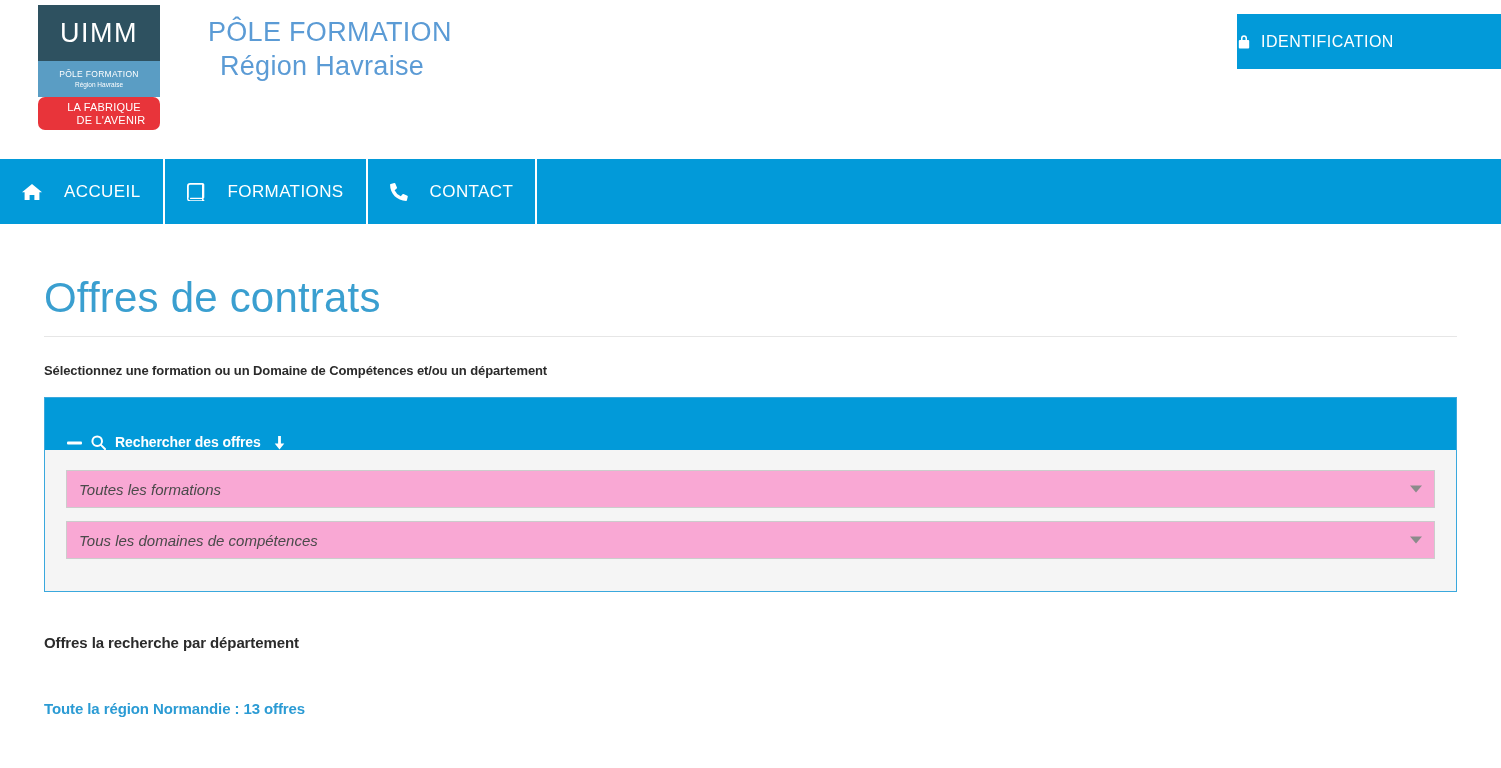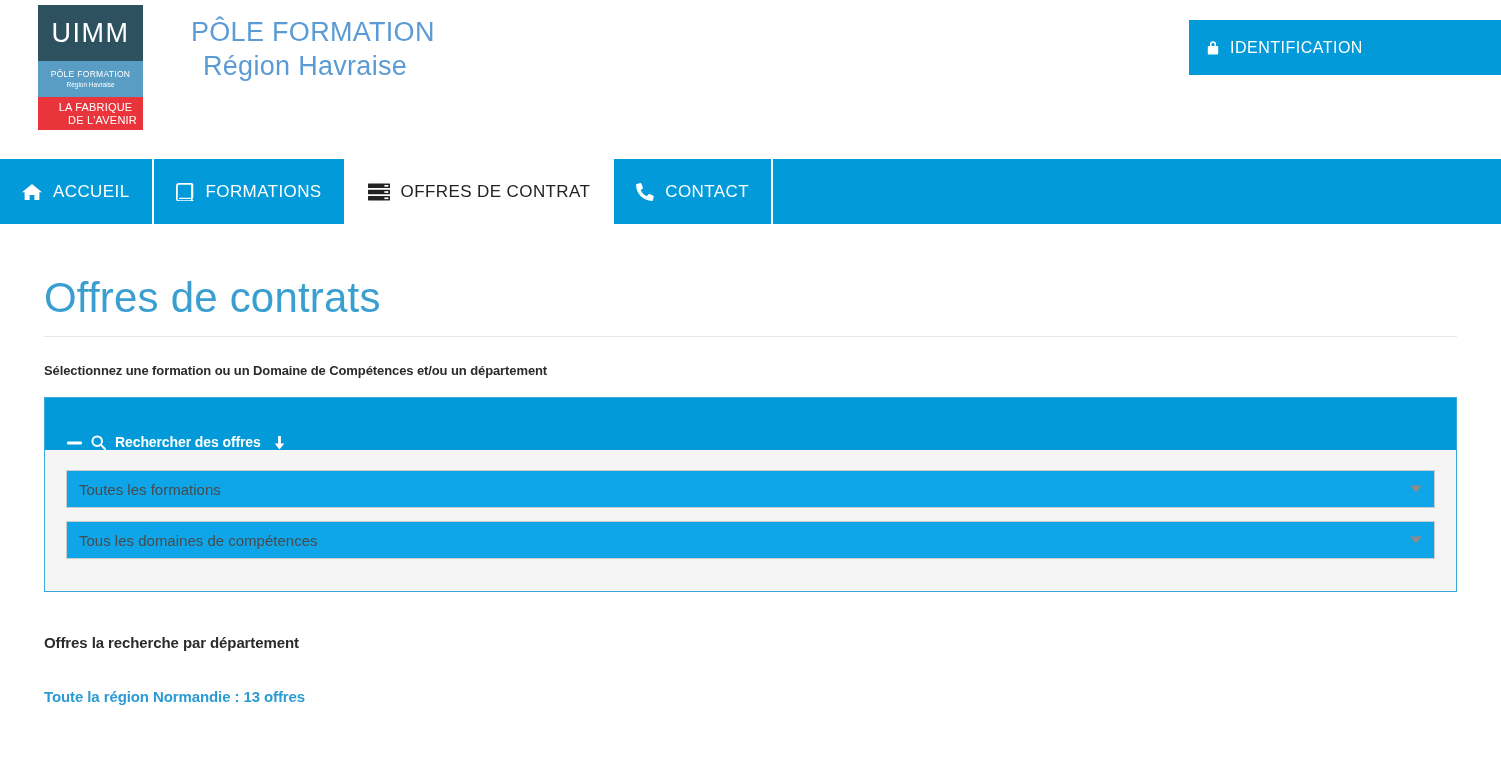--- a/index.html
+++ b/index.html
@@ -22,21 +22,21 @@
     padding-left: 38px;
   }
 
   .brand {
     display: flex;
     align-items: flex-start;
     padding-top: 5px;
   }
 
   .logo-block {
-    width: 105px;
+    width: 122px;
     height: 125px;
     display: flex;
     flex-direction: column;
     flex: 0 0 auto;
     overflow: hidden;
   }
   .logo-top {
     background: #2e5160;
     height: 56px;
     display: flex;
@@ -70,20 +70,21 @@
   }
   .logo-bot {
     background: #e8343a;
     flex: 1;
     display: flex;
     flex-direction: column;
     align-items: center;
     justify-content: center;
     color: #ffffff;
     padding-left: 10px;
+    border-radius: 7px;
   }
   .logo-bot .b1, .logo-bot .b2 {
     font-size: 11px;
     line-height: 13px;
     letter-spacing: 0.2px;
     width: 100%;
     text-align: center;
   }
   .logo-bot .b2 { padding-left: 14px; }
 
@@ -100,48 +101,47 @@
   }
   .brand-titles .t2 {
     font-size: 27px;
     font-weight: 400;
     letter-spacing: 0.3px;
     padding-left: 12px;
   }
 
   .identification-btn {
     position: absolute;
-    top: 20px;
+    top: 14px;
     right: 0;
-    width: 312px;
+    width: 264px;
     height: 55px;
     background: #029ad9;
     color: #ffffff;
     display: flex;
     align-items: center;
-    padding-left: 17px;
     font-size: 16px;
     letter-spacing: 0.5px;
     cursor: pointer;
     border: none;
   }
   .identification-btn .lock-ic { margin-right: 10px; display: flex; }
 
   
   .main-nav {
     height: 65px;
     background: #029ad9;
     display: flex;
     align-items: stretch;
     position: relative;
   }
   .nav-item {
     display: flex;
     align-items: center;
-    gap: 11px;
+    gap: 22px;
     padding: 0 22px;
     color: #ffffff;
     font-size: 17px;
     letter-spacing: 0.4px;
     cursor: pointer;
     border-right: 2px solid #ffffff;
     background: #029ad9;
     white-space: nowrap;
   }
   .nav-item.active {
@@ -207,28 +207,29 @@
 
   .panel-body {
     padding: 20px 21px 24px 21px;
   }
   .select-row { margin-bottom: 13px; }
   .select-row:last-child { margin-bottom: 8px; }
 
   .fake-select {
     position: relative;
     height: 38px;
-    background: #0ea5e9;
+    background: #f9a8d4;
     border: 1px solid #cccccc;
     display: flex;
     align-items: center;
     padding-left: 12px;
     font-size: 15px;
     color: #4a4a4a;
     cursor: pointer;
+    font-style: italic;
   }
   .fake-select .caret {
     position: absolute;
     right: 12px;
     top: 50%;
     transform: translateY(-50%);
     width: 0; height: 0;
     border-left: 6px solid transparent;
     border-right: 6px solid transparent;
     border-top: 7px solid #8b8b8b;
@@ -238,21 +239,21 @@
     font-size: 15px;
     font-weight: 700;
     color: #2b2b2b;
     margin-bottom: 37px;
     letter-spacing: -0.1px;
   }
 
   .dept-links {
     display: flex;
   }
-  .dept-links .col { width: 50%; }
+  .dept-links .col { width: 50%; margin-top: 12px; }
   .dept-link {
     font-size: 15px;
     font-weight: 700;
     color: #2b9bd4;
     text-decoration: none;
     cursor: pointer;
     letter-spacing: -0.1px;
   }
 </style>
 </head>
@@ -305,33 +306,20 @@
 
   <div class="nav-item">
     <span class="nav-ic">
       <svg width="19" height="18" viewBox="0 0 19 18" fill="currentColor">
         <path d="M3.2 0h12.3c1 0 1.8.8 1.8 1.8v12.4c0 .6-.3 1.1-.8 1.4v1.2c.5 0 .9.4.9.9s-.4.9-.9.9H3.2A3.2 3.2 0 0 1 0 15.4V3.2A3.2 3.2 0 0 1 3.2 0zm0 13.6a1.8 1.8 0 1 0 0 3.6h11.8v-1.2H3.6c-.4 0-.6-.3-.6-.6s.2-.6.6-.6H15V1.8H3.2c-.8 0-1.4.6-1.4 1.4v10.9c.4-.3.9-.5 1.4-.5z"></path>
       </svg>
     </span>
     <span>FORMATIONS</span>
   </div>
 
-  <div class="nav-item active">
-    <span class="nav-ic">
-      <svg width="22" height="18" viewBox="0 0 22 18" fill="currentColor">
-        <rect x="0" y="0.6" width="22" height="4.4" rx="0.6"></rect>
-        <rect x="0" y="6.8" width="22" height="4.4" rx="0.6"></rect>
-        <rect x="0" y="13" width="22" height="4.4" rx="0.6"></rect>
-        <rect x="16.4" y="2" width="4" height="1.7" fill="#ffffff"></rect>
-        <rect x="16.4" y="8.2" width="4" height="1.7" fill="#ffffff"></rect>
-        <rect x="16.4" y="14.4" width="4" height="1.7" fill="#ffffff"></rect>
-      </svg>
-    </span>
-    <span>OFFRES DE CONTRAT</span>
-  </div>
 
 
   <div class="nav-item">
     <span class="nav-ic">
       <svg width="18" height="18" viewBox="0 0 18 18" fill="currentColor">
         <path d="M17.4 12.7l-3.9-1.7a.84.84 0 0 0-1 .24l-1.7 2.1a13 13 0 0 1-6.2-6.2l2.1-1.7a.83.83 0 0 0 .24-1L5.3.6A.84.84 0 0 0 4.34.12L.72 1a.84.84 0 0 0-.65.82C.07 10.8 7.2 17.9 16.1 17.9a.84.84 0 0 0 .82-.65l.84-3.62a.85.85 0 0 0-.48-.96z"></path>
       </svg>
     </span>
     <span>CONTACT</span>
   </div>

